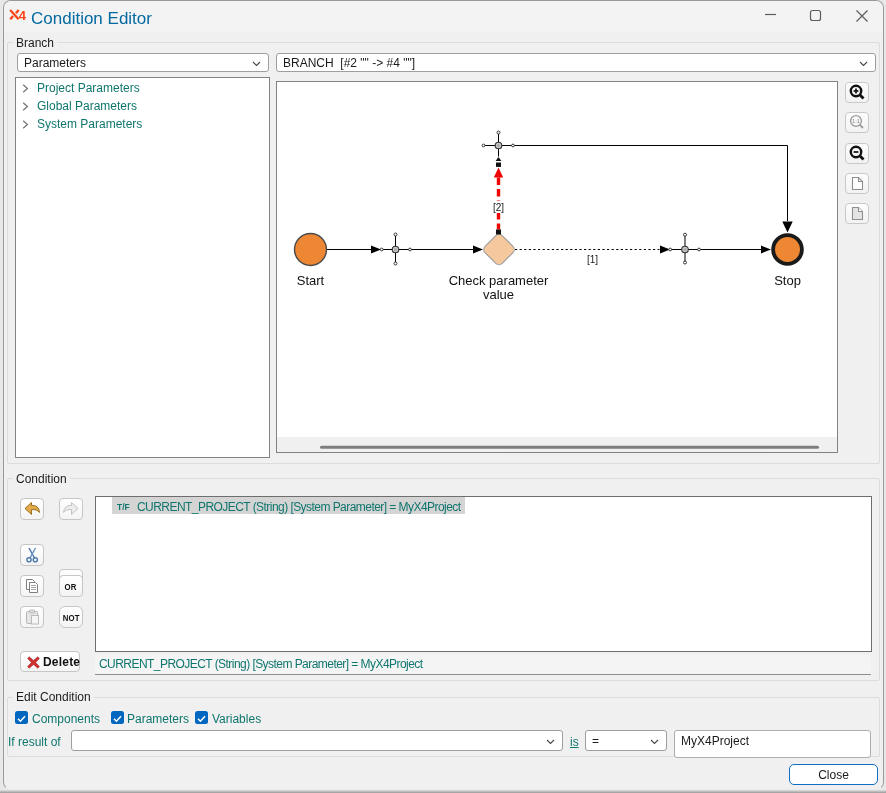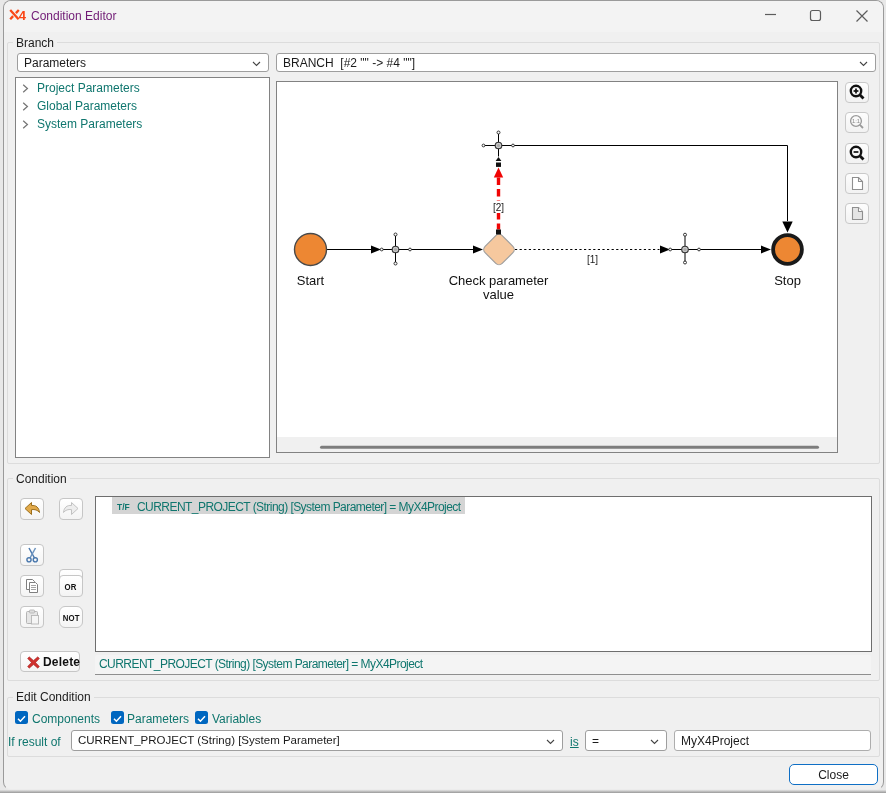--- a/index.html
+++ b/index.html
@@ -4,21 +4,21 @@
 <style>
   * { margin:0; padding:0; box-sizing:border-box; }
   html,body { width:886px; height:793px; overflow:hidden; }
   body { background:#e8e8e8; font-family:"Liberation Sans",sans-serif; position:relative; }
   .bshadow { position:absolute; left:0; top:790px; width:886px; height:3px;
              background:linear-gradient(180deg,#e2e2e2 0%,#b5b5b5 60%,#999999 100%); }
   .win { position:absolute; left:3px; top:0px; width:881px; height:790px;
          background:#f0f0f0; border:1px solid #9a9a9a; border-bottom-color:#ececec; border-radius:8px; }
   .titlebar { position:absolute; left:4px; top:1px; width:879px; height:31px;
               background:#f3f3f3; border-radius:7px 7px 0 0; }
-  .title-txt { position:absolute; left:31px; top:9px; font-size:12px; color:#701a75; }
+  .title-txt { position:absolute; left:31px; top:9px; font-size:17px; color:#0369a1; }
   .grouplabel { position:absolute; font-size:12px; color:#1b1b1b; background:#f0f0f0; padding:0 3px; }
   .groupbox { position:absolute; border:1px solid #dcdcdc; border-radius:2px; }
   .combo { position:absolute; background:#fff; border:1px solid #9e9e9e; border-radius:3px;
            font-size:12px; color:#1b1b1b; }
   .combo .ctext { position:absolute; left:6px; top:2px; white-space:nowrap; }
   .chev { position:absolute; right:7px; top:7px; width:9px; height:6px; }
   .panel { position:absolute; background:#fff; border:1px solid #828282; }
   .tbtn { position:absolute; width:24px; height:21px; background:linear-gradient(#fdfdfd,#f2f2f2);
           border:1px solid #c9c9c9; border-radius:4px; }
   .cbtn { position:absolute; width:24px; height:22px; background:linear-gradient(#ffffff,#f4f4f4);
@@ -263,32 +263,31 @@
       <polyline points="3,6.8 5.4,9.2 10,4.2" fill="none" stroke="#fff" stroke-width="1.5"></polyline>
     </svg></div>
 <div class="lbl12" style="left:127px;top:712px;">Parameters</div>
 <div class="chk" style="left:195px;top:711px;"><svg width="13" height="13" viewBox="0 0 13 13">
       <polyline points="3,6.8 5.4,9.2 10,4.2" fill="none" stroke="#fff" stroke-width="1.5"></polyline>
     </svg></div>
 <div class="lbl12" style="left:212px;top:712px;">Variables</div>
 
 <div class="lbl12" style="left:8px;top:735px;">If result of</div>
 <div class="combo" style="left:71px;top:730px;width:492px;height:21px;">
-  <span class="ctext" style="top:3px;font-size:11.5px;">CURRENT_PROJECT (String) [System Parameter]</span>
   <svg class="chev" style="top:8px;" viewBox="0 0 9 6">
       <polyline points="1,1 4.5,4.5 8,1" fill="none" stroke="#444" stroke-width="1.1"></polyline>
     </svg>
 </div>
 <div class="lbl12" style="left:570px;top:735px;text-decoration:underline;">is</div>
 <div class="combo" style="left:585px;top:730px;width:82px;height:21px;">
   <span class="ctext" style="top:3px;">=</span>
   <svg class="chev" style="top:8px;" viewBox="0 0 9 6">
       <polyline points="1,1 4.5,4.5 8,1" fill="none" stroke="#444" stroke-width="1.1"></polyline>
     </svg>
 </div>
-<div class="combo" style="left:674px;top:730px;width:197px;height:21px;border-color:#adadad;">
+<div class="combo" style="left:674px;top:730px;width:197px;height:28px;border-color:#adadad;">
   <span class="ctext" style="top:3px;">MyX4Project</span>
 </div>
 
 <div style="position:absolute;left:789px;top:764px;width:89px;height:21px;background:#fff;
      border:1.5px solid #0f6fc5;border-radius:5px;text-align:center;">
   <span style="font-size:12px;color:#1b1b1b;line-height:18px;">Close</span>
 </div>
 
 </body></html>

